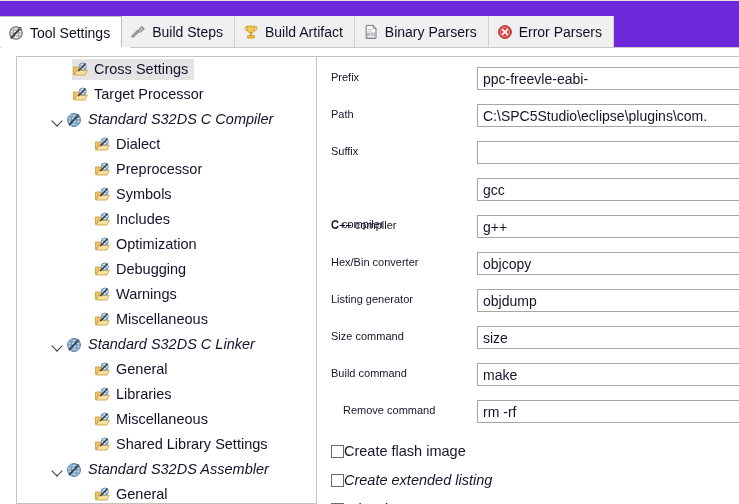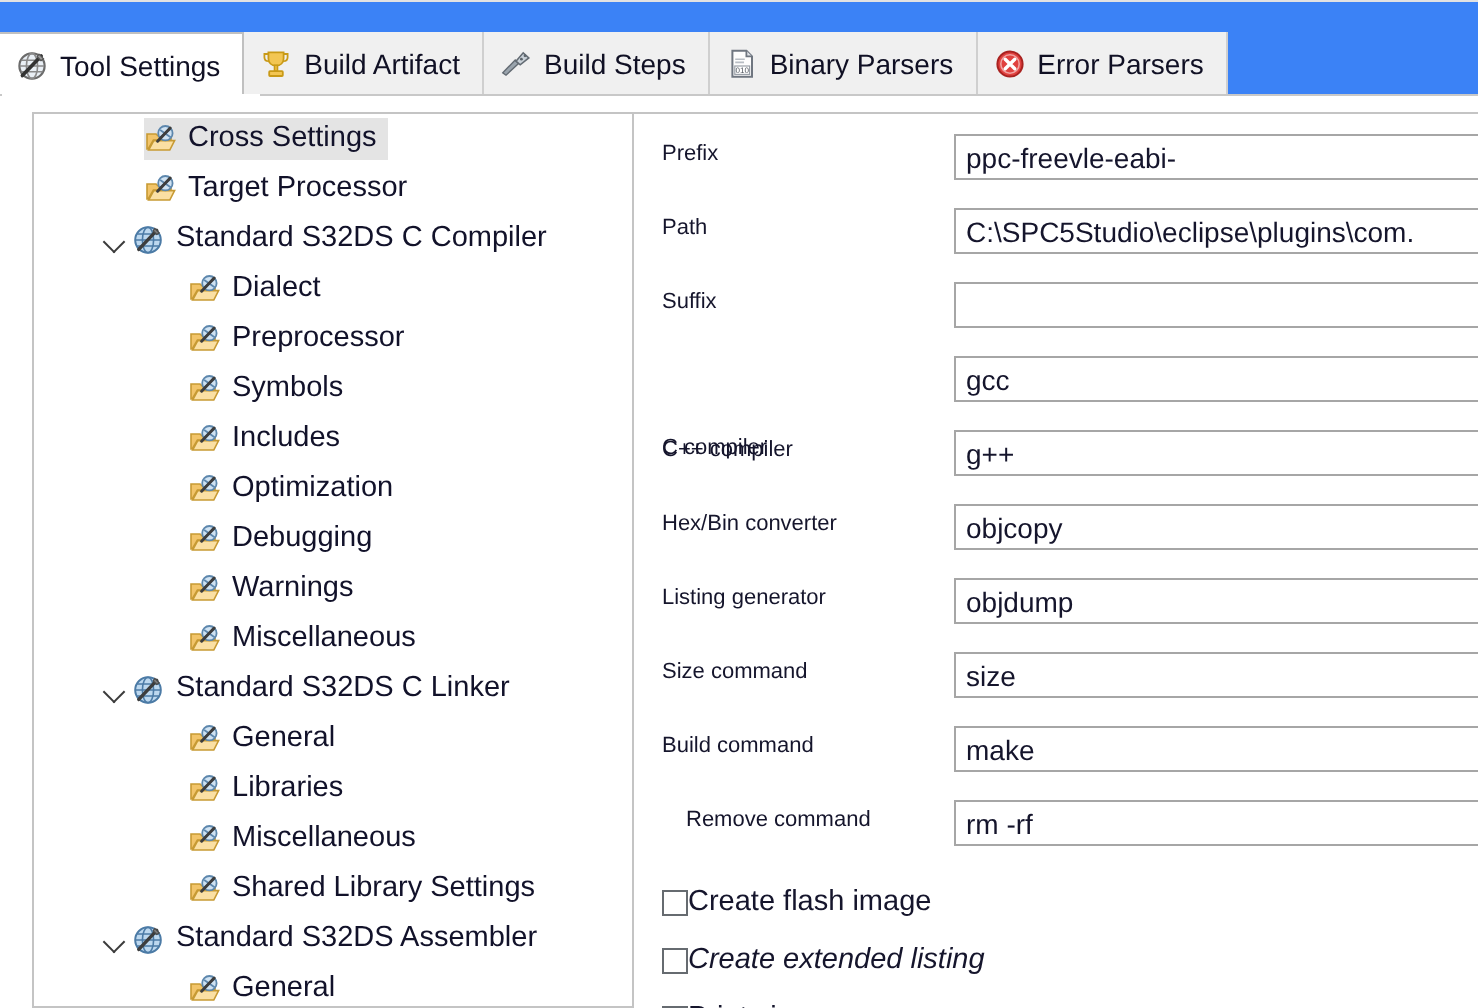--- a/index.html
+++ b/index.html
@@ -16,21 +16,21 @@
     color: #1a1a2e;
     position: relative;
   }
 
   
   #tabbar {
     position: absolute;
     left: 0; top: 0;
     width: 739px;
     height: 48px;
-    background: #3b82f6;
+    background: #6d28d9;
     box-sizing: border-box;
   }
   #tabstrip {
     position: absolute;
     left: 0;
     top: 16px;
     height: 32px;
     display: flex;
     align-items: stretch;
   }
@@ -135,21 +135,21 @@
   }
   .tsel {
     display: flex;
     align-items: center;
     height: 21px;
     padding-right: 6px;
   }
   .ticon { width: 17px; height: 16px; flex: 0 0 17px; position: relative; }
 
   
-  .lvl0 { padding-left: 6px; }
+  .lvl0 { padding-left: 6px; font-style: italic; }
   .lvl1 { padding-left: 28px; }
   .lvl2 { padding-left: 50px; }
 
   
   #formpanel {
     position: absolute;
     left: 316px; top: 8px;
     width: 423px; height: 448px;
     border-top: 1px solid #c4c4c4;
     border-left: 1px solid #c4c4c4;
@@ -223,36 +223,36 @@
             <circle cx="8" cy="8" r="6.3" fill="#e9eff5" stroke="#6b6b6b" stroke-width="1.1"></circle>
             <ellipse cx="8" cy="8" rx="2.8" ry="6.3" fill="none" stroke="#8a8a8a" stroke-width="0.8"></ellipse>
             <path d="M1.9 8 H14.1 M2.7 5.1 H13.3 M2.7 10.9 H13.3" stroke="#8a8a8a" stroke-width="0.8"></path>
             <path d="M3.2 12.8 L12.6 3.0" stroke="#333" stroke-width="1.8" stroke-linecap="round"></path>
             <path d="M11.5 2.1 L13.8 4.4 L12.5 5.3 L10.6 3.3 Z" fill="#9a9a9a" stroke="#555" stroke-width="0.6"></path>
           </svg></span>
         <span class="tablabel">Tool Settings</span>
       </div>
       <div class="tab">
         <span class="tabicon"><svg width="16" height="16" viewBox="0 0 16 16" xmlns="http://www.w3.org/2000/svg">
+            <path d="M2.0 13.8 L8.2 7.4 L9.9 9.1 L3.6 15 Z" fill="#9aa4ad" stroke="#636b73" stroke-width="0.7" transform="translate(-0.6,-1.4)"></path>
+            <path d="M8.0 6.6 L11.6 2.4 L14.4 5.0 L10.1 8.4 Z" fill="#c9d1d8" stroke="#636b73" stroke-width="0.8"></path>
+            <circle cx="12.5" cy="3.9" r="0.7" fill="#5d656c"></circle>
+            <circle cx="10.7" cy="5.6" r="0.7" fill="#5d656c"></circle>
+          </svg></span>
+        <span class="tablabel">Build Steps</span>
+      </div>
+      <div class="tab">
+        <span class="tabicon"><svg width="16" height="16" viewBox="0 0 16 16" xmlns="http://www.w3.org/2000/svg">
             <path d="M4.2 2.2 H11.8 V5.2 C11.8 7.4 10.2 8.8 8 8.8 C5.8 8.8 4.2 7.4 4.2 5.2 Z" fill="#f3c653" stroke="#c99a17" stroke-width="0.9"></path>
             <path d="M4.2 3.0 H2.2 V4.6 C2.2 6.0 3.0 6.6 4.3 6.6" fill="none" stroke="#c99a17" stroke-width="0.9"></path>
             <path d="M11.8 3.0 H13.8 V4.6 C13.8 6.0 13.0 6.6 11.7 6.6" fill="none" stroke="#c99a17" stroke-width="0.9"></path>
             <rect x="7.2" y="8.6" width="1.6" height="3.0" fill="#e8b93c" stroke="#c99a17" stroke-width="0.7"></rect>
             <rect x="4.6" y="11.6" width="6.8" height="2.4" rx="0.4" fill="#f3c653" stroke="#c99a17" stroke-width="0.9"></rect>
           </svg></span>
         <span class="tablabel">Build Artifact</span>
-      </div>
-      <div class="tab">
-        <span class="tabicon"><svg width="16" height="16" viewBox="0 0 16 16" xmlns="http://www.w3.org/2000/svg">
-            <path d="M2.0 13.8 L8.2 7.4 L9.9 9.1 L3.6 15 Z" fill="#9aa4ad" stroke="#636b73" stroke-width="0.7" transform="translate(-0.6,-1.4)"></path>
-            <path d="M8.0 6.6 L11.6 2.4 L14.4 5.0 L10.1 8.4 Z" fill="#c9d1d8" stroke="#636b73" stroke-width="0.8"></path>
-            <circle cx="12.5" cy="3.9" r="0.7" fill="#5d656c"></circle>
-            <circle cx="10.7" cy="5.6" r="0.7" fill="#5d656c"></circle>
-          </svg></span>
-        <span class="tablabel">Build Steps</span>
       </div>
       <div class="tab">
         <span class="tabicon"><svg width="16" height="16" viewBox="0 0 16 16" xmlns="http://www.w3.org/2000/svg">
             <path d="M3.2 1.4 H10.2 L13.0 4.2 V14.4 H3.2 Z" fill="#fdfdfd" stroke="#6f7680" stroke-width="1"></path>
             <path d="M10.2 1.4 V4.2 H13.0" fill="#e3e6ea" stroke="#6f7680" stroke-width="0.9"></path>
             <rect x="4.4" y="9.0" width="7.4" height="4.2" fill="#ffffff" stroke="#9aa0a8" stroke-width="0.6"></rect>
             <text x="8.1" y="12.4" font-size="4.0" font-family="Liberation Sans, sans-serif" text-anchor="middle" fill="#4a5059">010</text>
             <path d="M4.6 5.6 H9.4 M4.6 7.2 H9.0" stroke="#b8bdc4" stroke-width="0.8"></path>
           </svg></span>
         <span class="tablabel">Binary Parsers</span>

